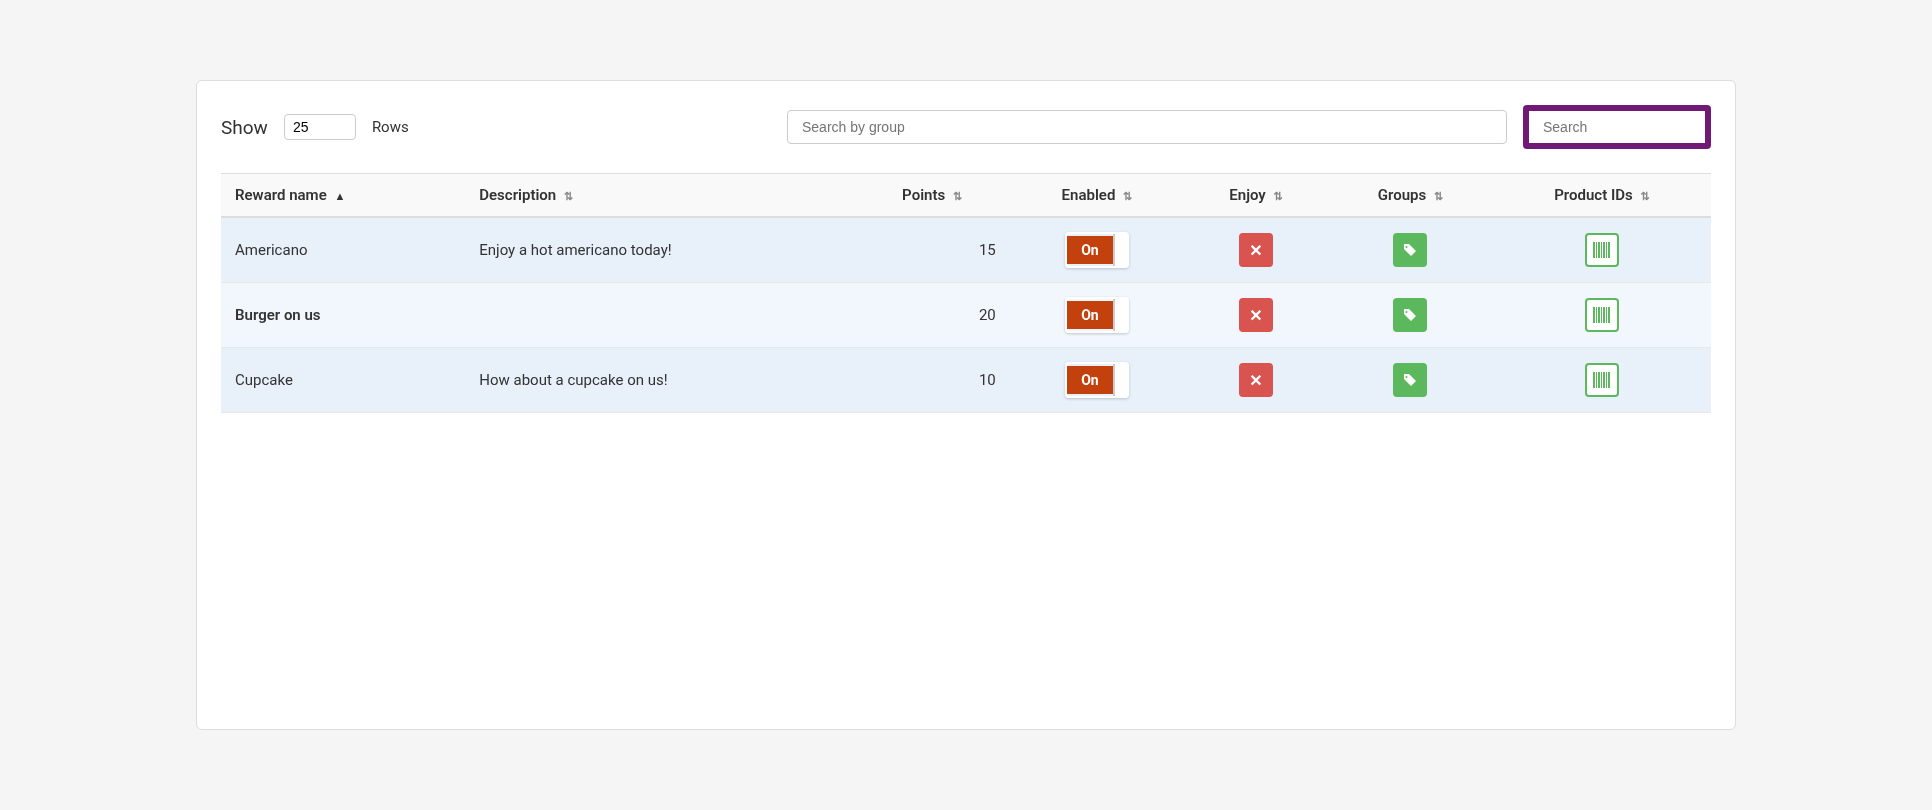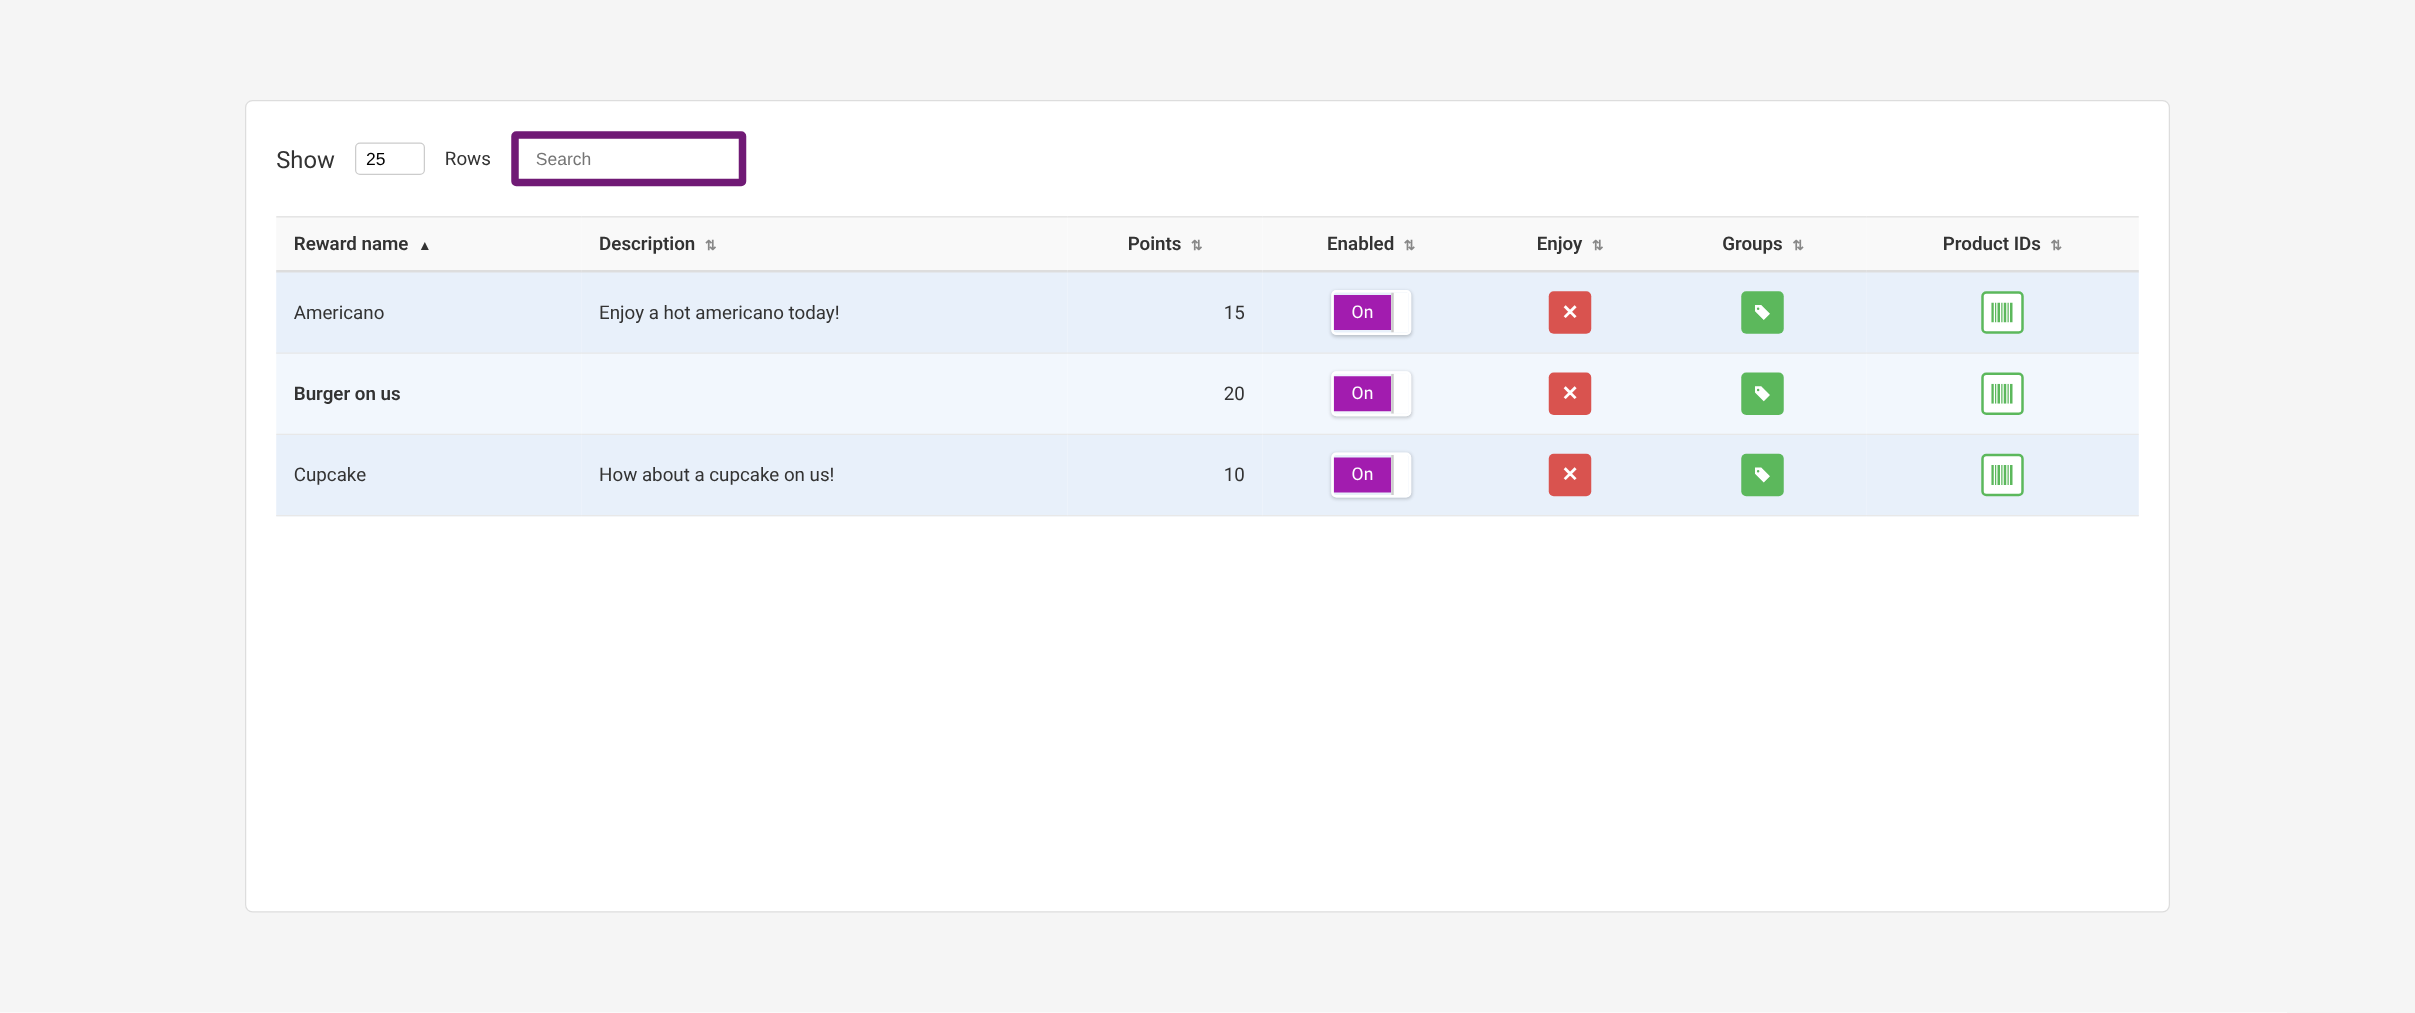--- a/index.html
+++ b/index.html
@@ -36,21 +36,21 @@
       display: inline-block;
     }
     .rows-select {
       border: 1px solid #ccc;
       border-radius: 4px;
       padding: 4px 22px 4px 8px;
       font-size: 14px;
       appearance: none;
       background: #fff;
       cursor: pointer;
-      width: 56px;
+      width: 72px;
     }
     .rows-label {
       font-size: 15px;
       color: #333;
     }
     .search-group-input {
       flex: 1;
       max-width: 720px;
       margin-left: auto;
       border: 1px solid #ccc;
@@ -125,23 +125,23 @@
     .toggle-btn {
       display: inline-flex;
       align-items: center;
       border: 2px solid #fff;
       border-radius: 4px;
       overflow: hidden;
       cursor: pointer;
       box-shadow: 0 1px 3px rgba(0,0,0,0.2);
     }
     .toggle-on {
-      background: #a21caf;
+      background: #c2410c;
       color: #fff;
-      font-weight: normal;
+      font-weight: bold;
       font-size: 14px;
       padding: 6px 14px;
     }
     .toggle-off-side {
       background: #fff;
       width: 14px;
       height: 100%;
       min-height: 32px;
       border-left: 2px solid #ccc;
     }
@@ -234,20 +234,21 @@
     <span class="show-label">Show</span>
     <div class="rows-select-wrapper">
       <select class="rows-select">
         <option>10</option>
         <option selected="">25</option>
         <option>50</option>
         <option>100</option>
       </select>
     </div>
     <span class="rows-label">Rows</span>
+    <input class="search-group-input" type="text" placeholder="Search by group" style="">
     <input class="search-input" type="text" placeholder="Search" style="">
   </div>
 
   <table>
     <thead>
       <tr>
         <th>
           <span>Reward name</span>
           <span class="sort-up">▲</span>
         </th>

